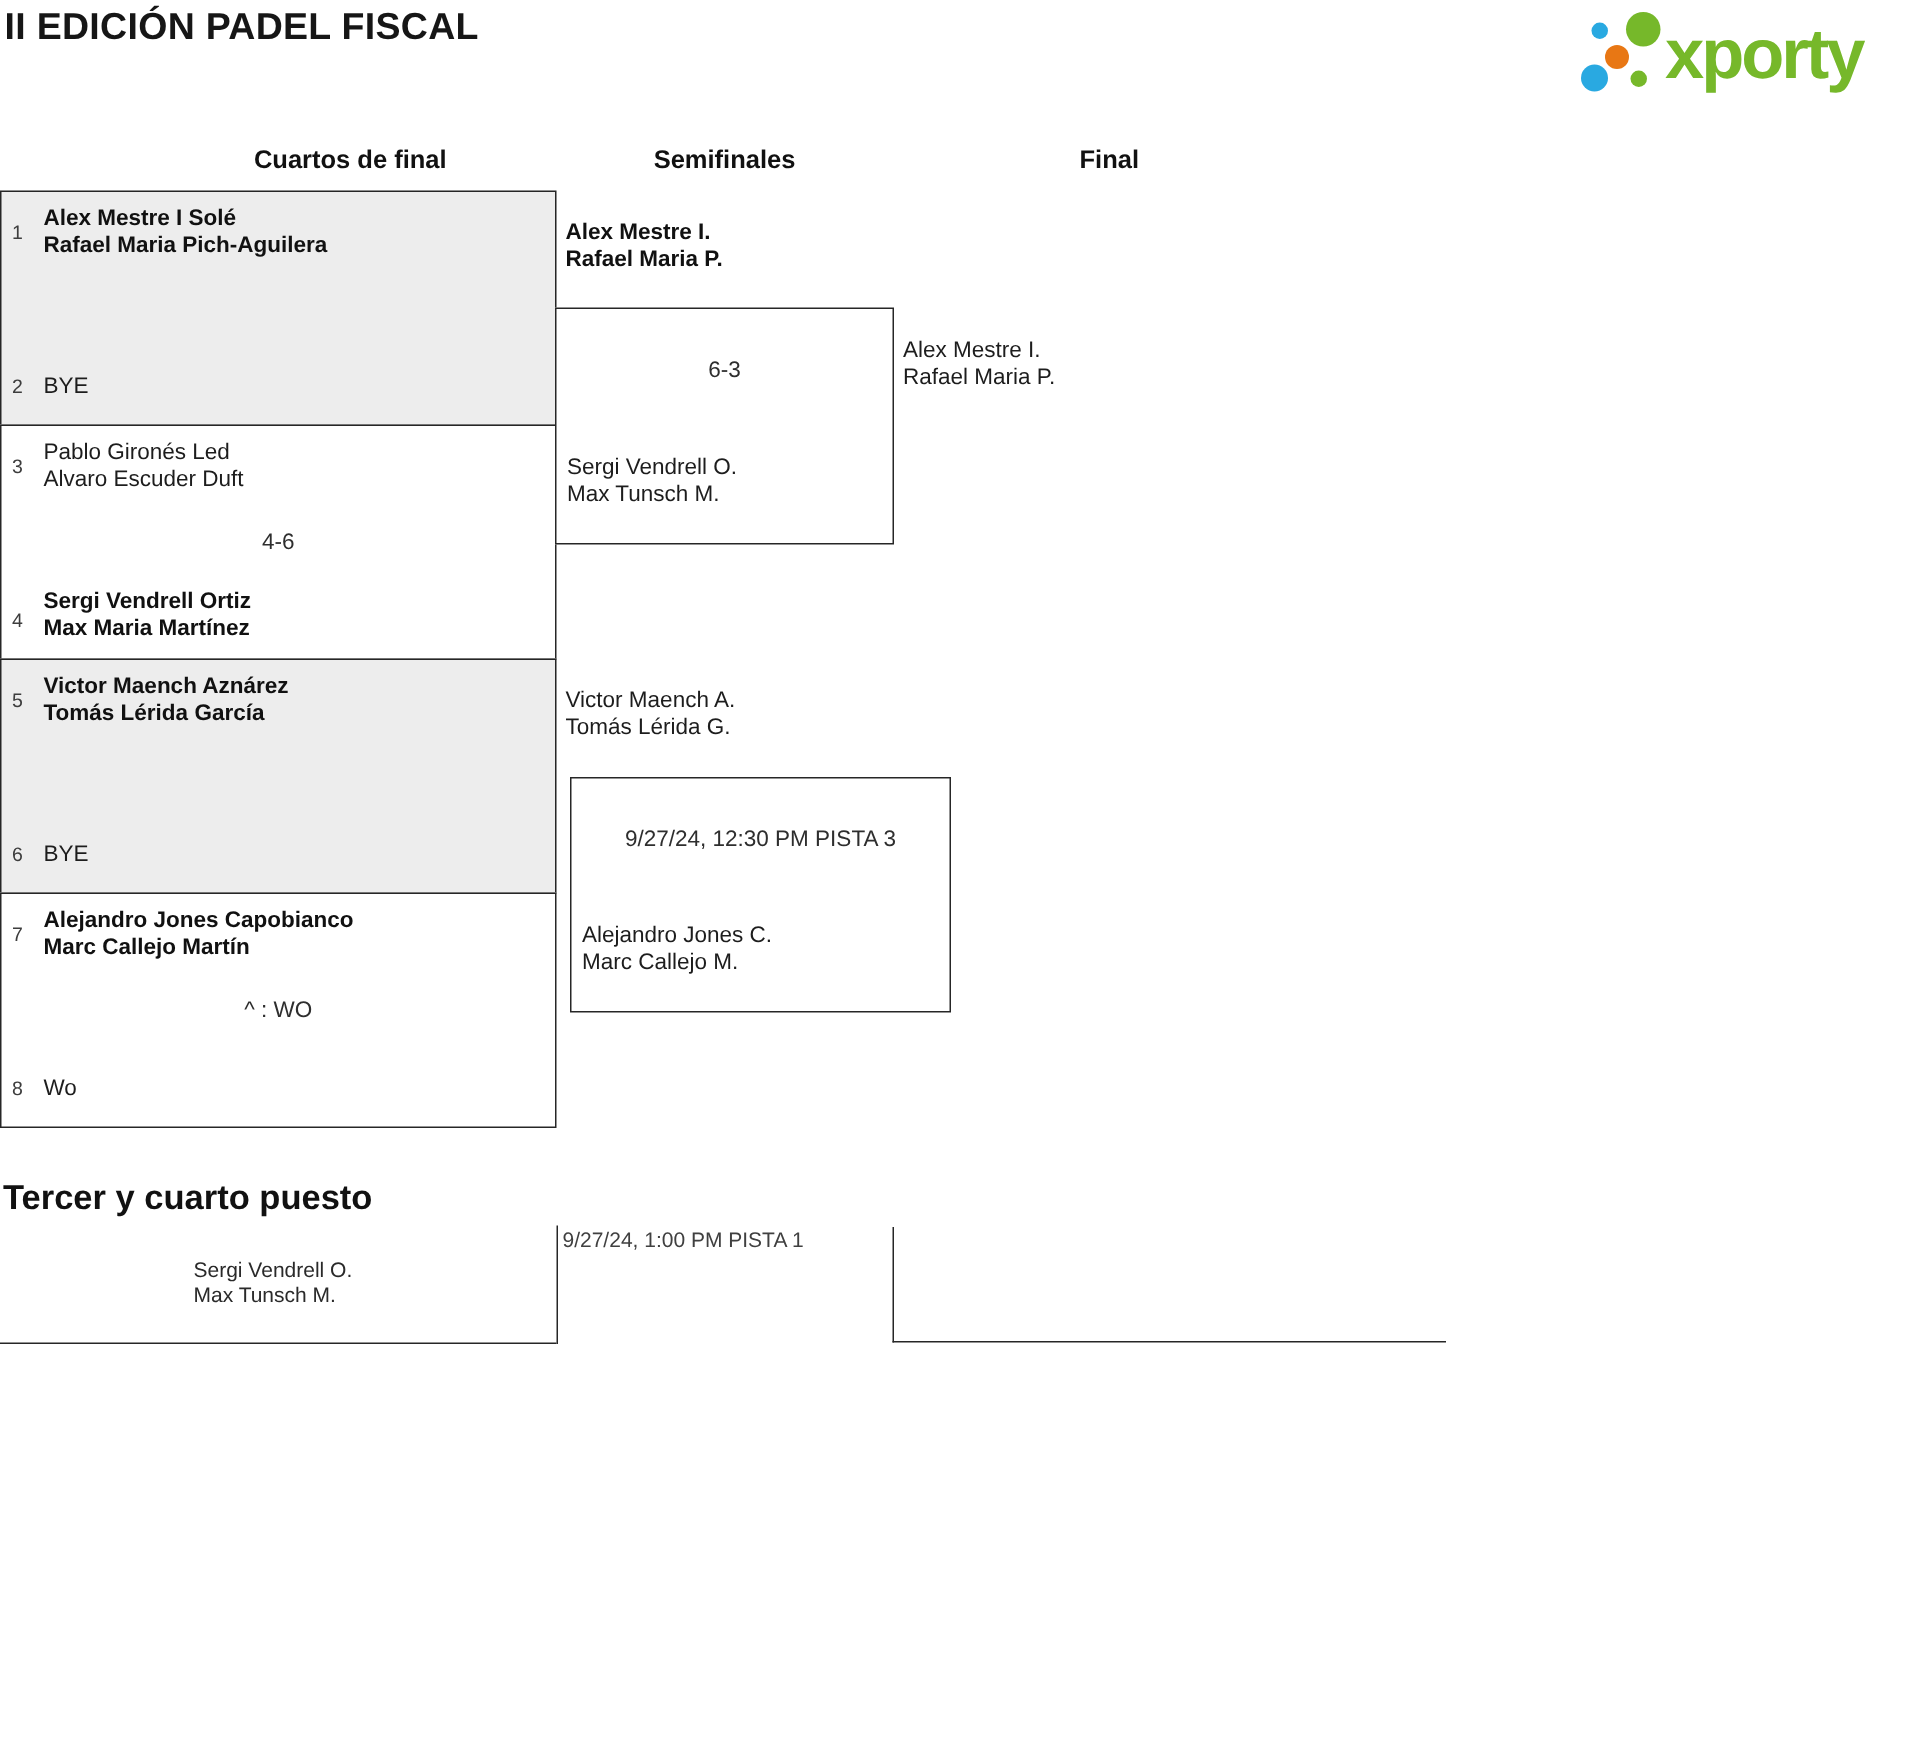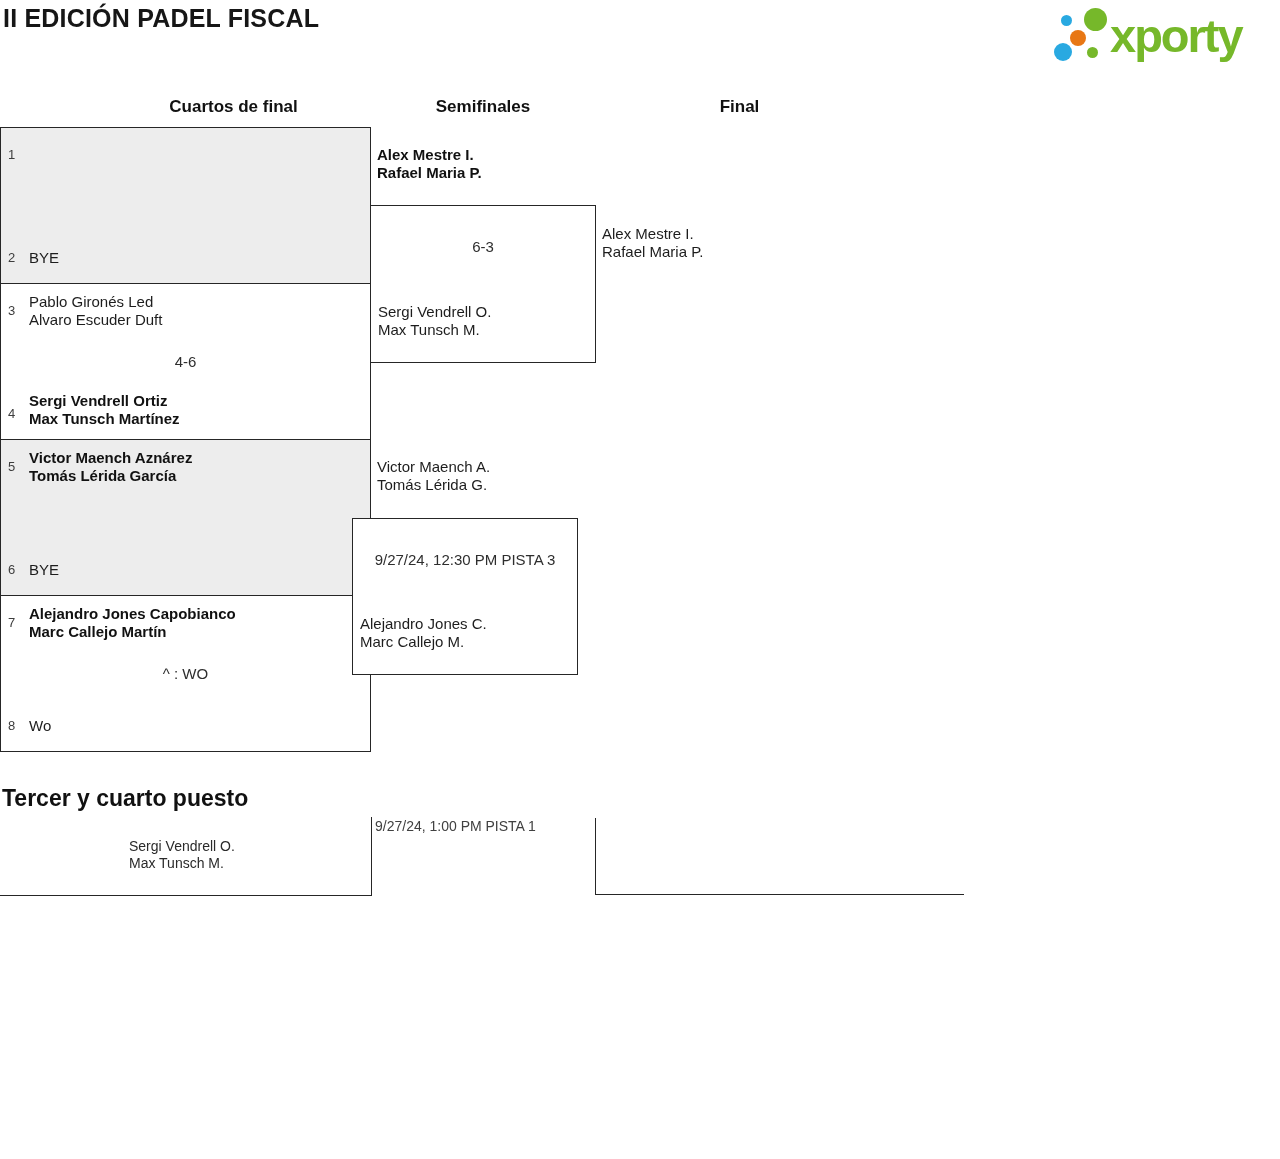--- a/index.html
+++ b/index.html
@@ -126,38 +126,42 @@
     <span class="dot" style="left:37px; top:45px; width:11px; height:11px; background:#76b82a;"></span>
     <span class="logo-text" style="color:#76b82a;">xporty</span>
   </div>
 
   <div class="abs round-header" style="left:0; width:371px;padding-left:48px;">Cuartos de final</div>
   <div class="abs round-header" style="left:370px; width:226px;">Semifinales</div>
   <div class="abs round-header" style="left:627px; width:225px;">Final</div>
 
   <div class="abs match-box gray" style="left:0; top:127px; width:371px; height:157px;">
     <span class="seed" style="top:19px;">1</span>
+    <div class="team winner" style="top:9px;">
+      <div>Alex Mestre I Solé</div>
+      <div>Rafael Maria Pich-Aguilera</div>
+    </div>
     <div class="result" style="top:69px;"></div>
     <span class="seed" style="top:122px;">2</span>
     <div class="team free" style="top:121px;">
       <div>BYE</div>
     </div>
   </div>
 
   <div class="abs match-box" style="left:0; top:283px; width:371px; height:157px;">
     <span class="seed" style="top:19px;">3</span>
     <div class="team" style="top:9px;">
       <div>Pablo Gironés Led</div>
       <div>Alvaro Escuder Duft</div>
     </div>
     <div class="result" style="top:69px;">4-6</div>
     <span class="seed" style="top:122px;">4</span>
     <div class="team winner" style="top:108px;">
       <div>Sergi Vendrell Ortiz</div>
-      <div>Max Tunsch Martínez</div>
+      <div>Max Maria Martínez</div>
     </div>
   </div>
 
   <div class="abs match-box gray" style="left:0; top:439px; width:371px; height:157px;">
     <span class="seed" style="top:19px;">5</span>
     <div class="team winner" style="top:9px;">
       <div>Victor Maench Aznárez</div>
       <div>Tomás Lérida García</div>
     </div>
     <div class="result" style="top:69px;"></div>
@@ -191,21 +195,21 @@
       <div>Sergi Vendrell O.</div>
       <div>Max Tunsch M.</div>
     </div>
   </div>
 
   <div class="float-team" style="left:377px; top:458px;">
     <div>Victor Maench A.</div>
     <div>Tomás Lérida G.</div>
   </div>
 
-  <div class="abs match-box" style="left:352px; top:518px; width:226px; height:157px;">
+  <div class="abs match-box" style="left:380px; top:518px; width:254px; height:157px;">
     <div class="result" style="top:32px;">9/27/24, 12:30 PM PISTA 3</div>
     <div class="float-team" style="left:7px; top:96px;">
       <div>Alejandro Jones C.</div>
       <div>Marc Callejo M.</div>
     </div>
   </div>
 
   <div class="float-team" style="left:602px; top:225px;">
     <div>Alex Mestre I.</div>
     <div>Rafael Maria P.</div>

